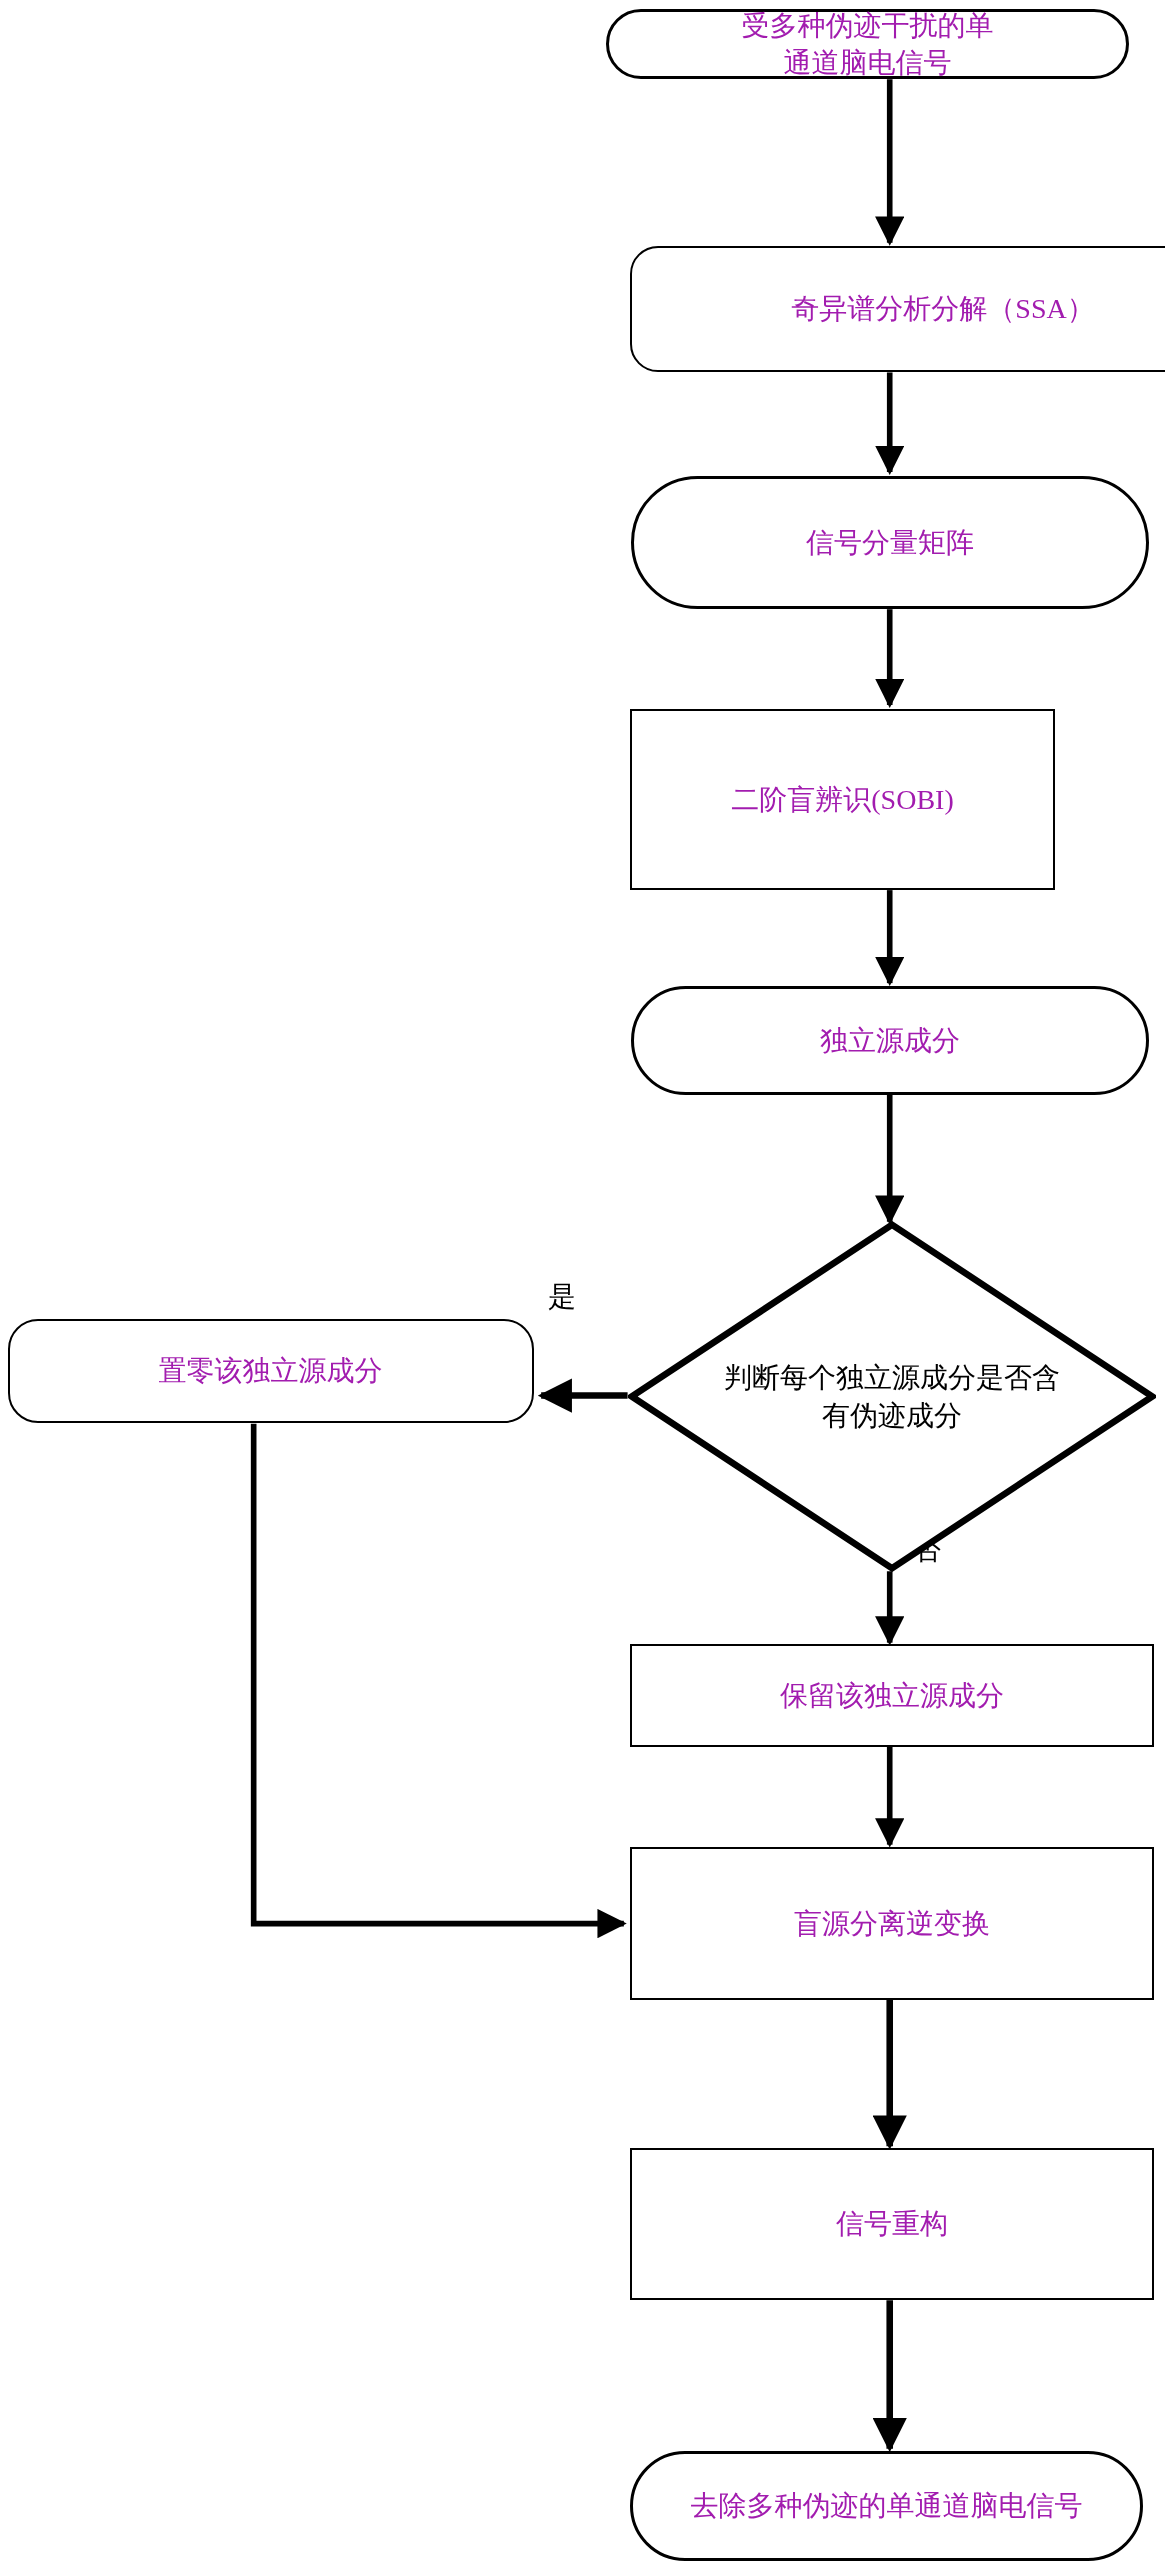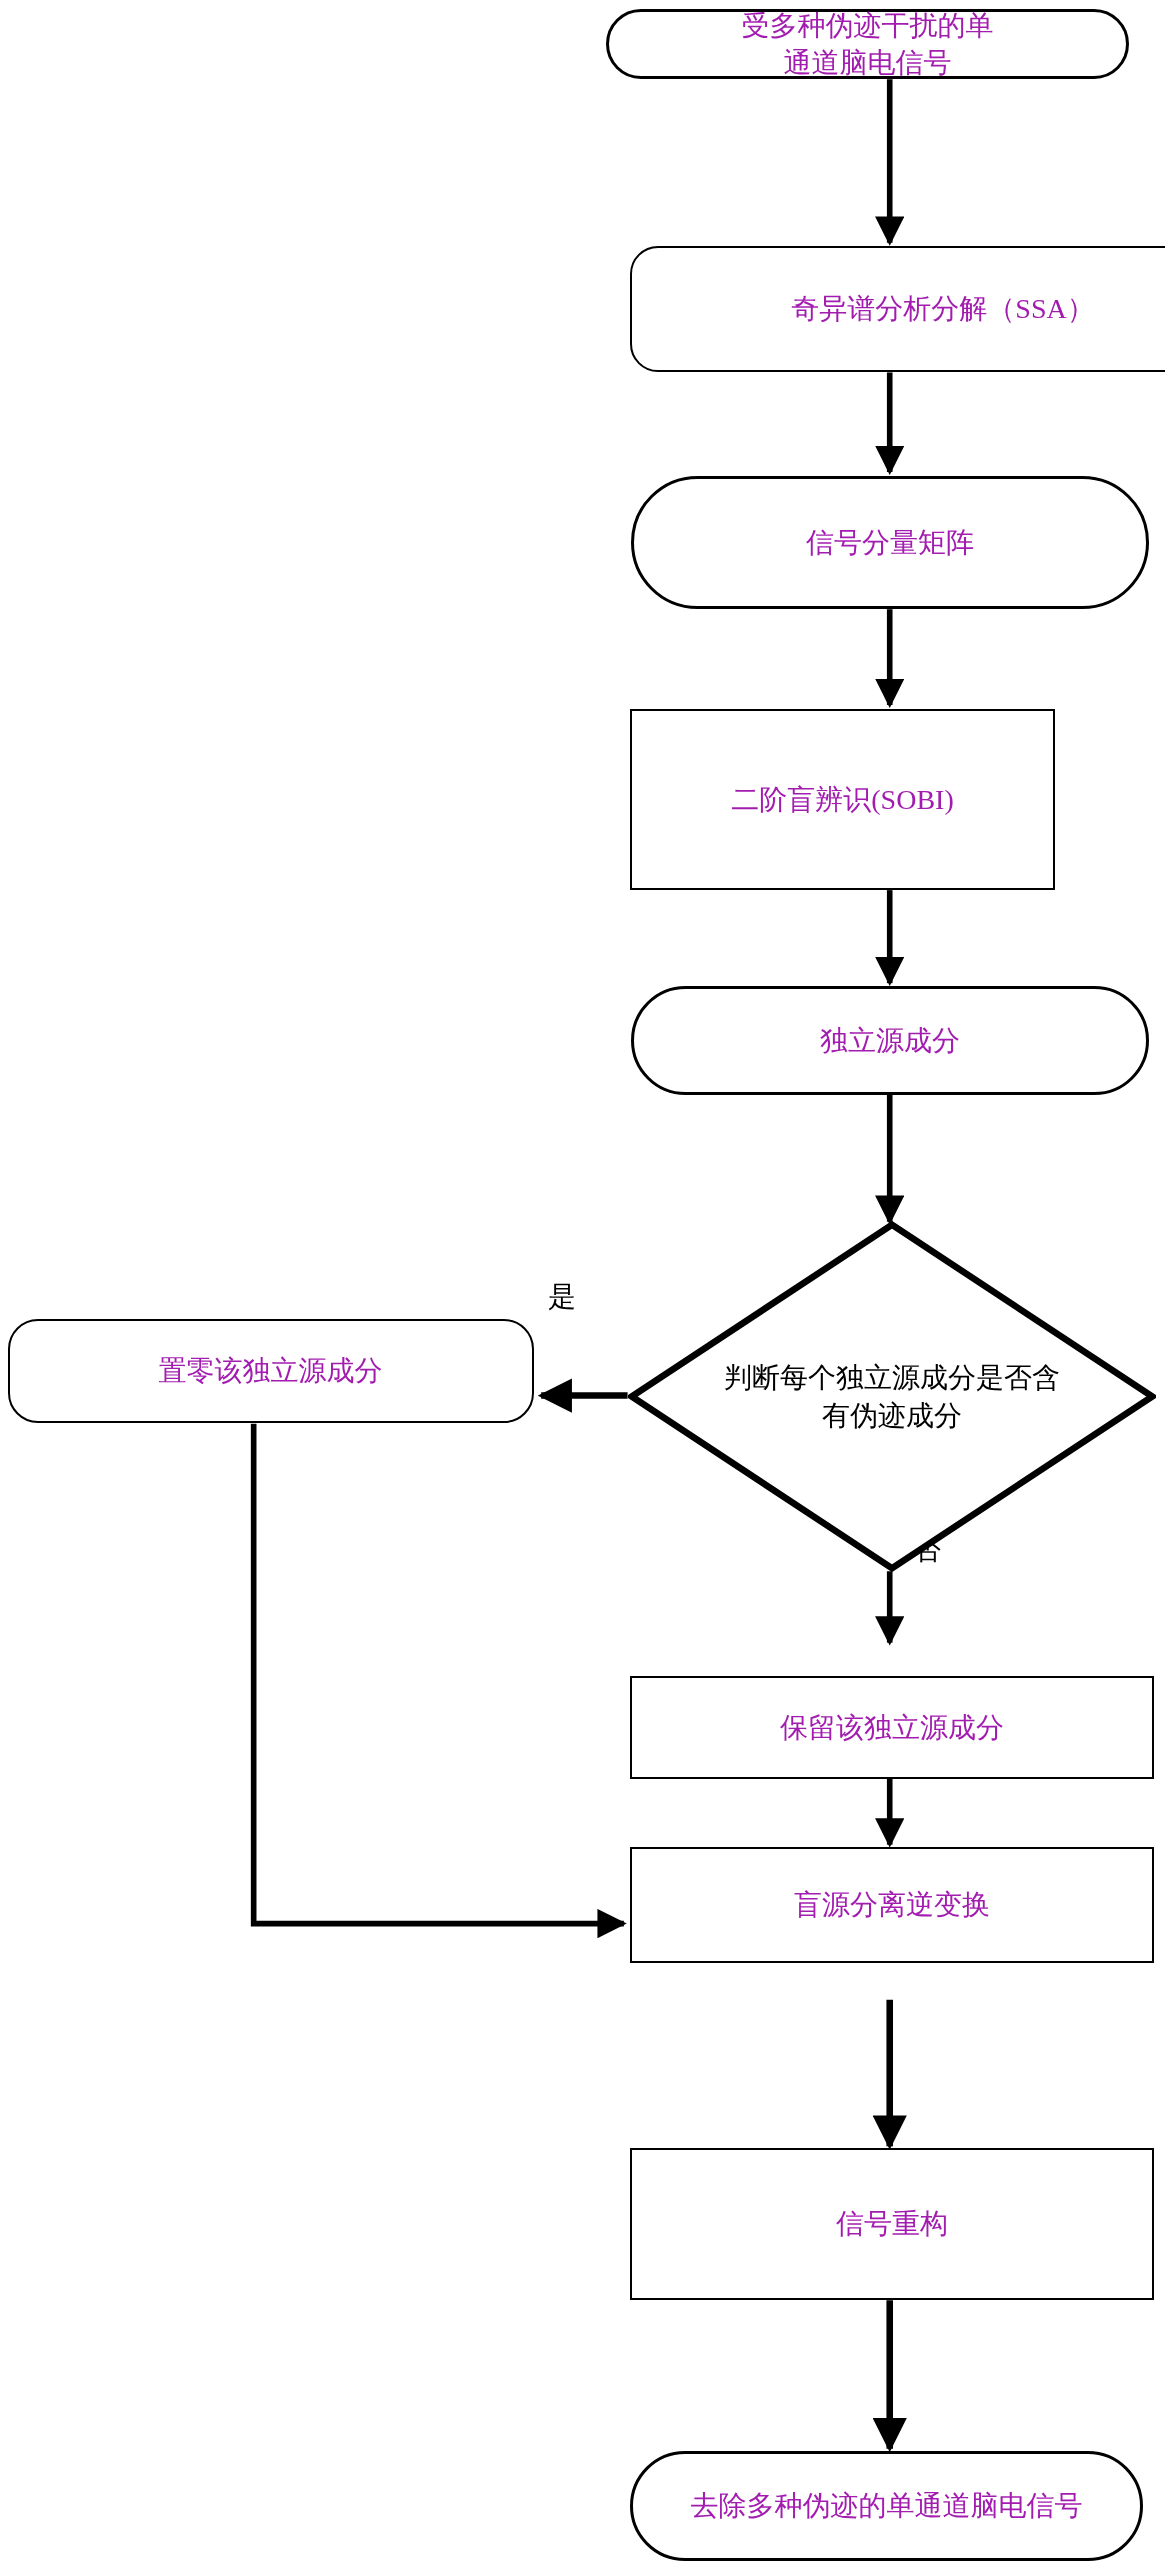--- a/index.html
+++ b/index.html
@@ -145,25 +145,25 @@
       <polygon points="281,4 558,187 281,370 4,187" fill="#ffffff" stroke="#000000" stroke-width="7"></polygon>
     </svg>
     <span class="dia-text">判断每个独立源成分是否含
 有伪迹成分</span>
   </div>
 
   <div class="node process" style="left:7.5px; top:1319px; width:526px; height:104px;border-radius:30px;">
     <span class="node-label">置零该独立源成分</span>
   </div>
 
-  <div class="node process" style="left:630px; top:1644px; width:524px; height:103px;margin-top:32px;">
+  <div class="node process" style="left:630px; top:1644px; width:524px; height:103px;">
     <span class="node-label">保留该独立源成分</span>
   </div>
 
-  <div class="node process" style="left:630px; top:1847px; width:524px; height:116px;">
+  <div class="node process" style="left:630px; top:1847px; width:524px; height:153px;">
     <span class="node-label">盲源分离逆变换</span>
   </div>
 
   <div class="node process" style="left:630px; top:2148px; width:524px; height:152px;">
     <span class="node-label">信号重构</span>
   </div>
 
   <div class="node terminal" style="left:630px; top:2451px; width:513px; height:110px;">
     <span class="node-label">去除多种伪迹的单通道脑电信号</span>
   </div>

